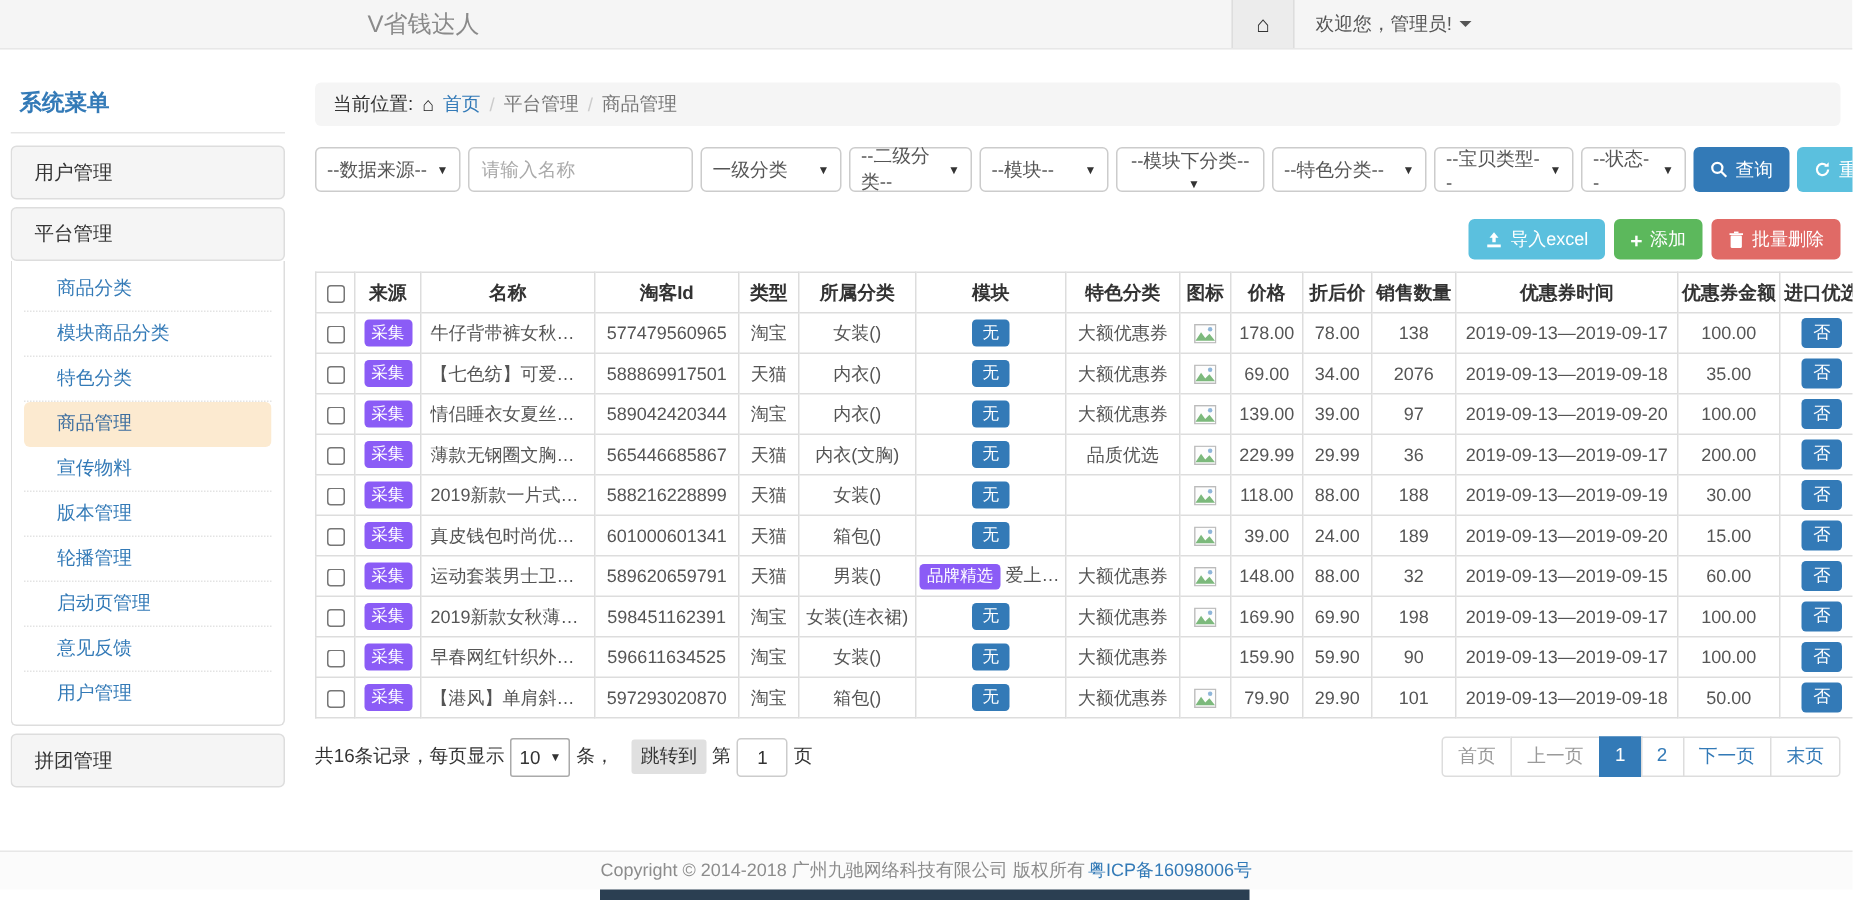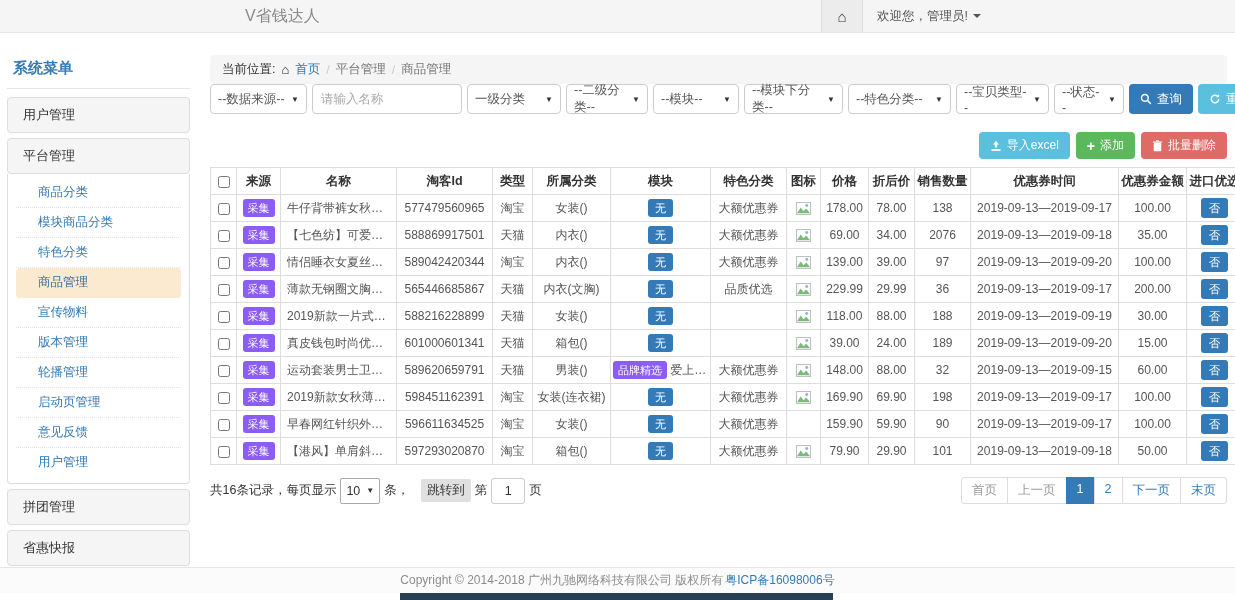--- a/index.html
+++ b/index.html
@@ -25,21 +25,21 @@
     font-size:13px; color:#333; margin-bottom:5px; cursor:pointer; }
   .submenu { background:#fff; border:1px solid #ddd; border-top:none; border-radius:0 0 4px 4px;
     margin:-5px 0 5px 0; padding:4px 0 6px 0; }
   .subitem { font-size:12.5px; color:#337ab7; padding:6px 8px 6px 22px; border-bottom:1px dotted #e3e3e3;
     margin:0 8px; cursor:pointer; }
   .subitem:last-child { border-bottom:none; }
   .subitem.active { background:#fcead0; border-radius:4px; border-bottom:1px dotted transparent; color:#3c6e9f; }
   
   .main { flex:1; margin-left:20px; min-width:0; }
   .breadcrumb { background:#f5f5f5; border-radius:4px; padding:6px 12px; font-size:12.5px;
-    color:#333; display:flex; align-items:center; gap:6px; }
+    color:#333; display:flex; align-items:center; gap:6px; margin-bottom:14px; }
   .bc-home-ico { font-size:13px; color:#222; }
   .bc-link { color:#337ab7; cursor:pointer; }
   .bc-sep { color:#ccc; }
   .bc-item { color:#777; }
   
   .filters { display:flex; gap:5px; align-items:center; margin-bottom:18px; flex-wrap:nowrap; }
   .sel { height:30px; border:1px solid #ccc; border-radius:4px; background:#fff; font-size:12.5px;
     color:#555; display:flex; align-items:center; justify-content:space-between; padding:0 7px;
     cursor:pointer; flex:none; }
   .sel .arrow { font-size:8px; color:#333; margin-left:5px; }
@@ -123,21 +123,20 @@
         <div class="subitem active">商品管理</div>
         <div class="subitem">宣传物料</div>
         <div class="subitem">版本管理</div>
         <div class="subitem">轮播管理</div>
         <div class="subitem">启动页管理</div>
         <div class="subitem">意见反馈</div>
         <div class="subitem">用户管理</div>
       </div>
     <div id="sb-bottom">
         <div class="panel">拼团管理</div>
-        <div class="panel">省惠快报</div>
       </div>
   </aside>
 
   <main class="main">
     <div class="breadcrumb">
       <span>当前位置:</span>
       <span class="bc-home-ico">⌂</span>
       <span class="bc-link">首页</span>
       <span class="bc-sep">/</span>
       <span class="bc-item">平台管理</span>
@@ -157,21 +156,21 @@
           <span class="arrow">▼</span>
         </div>
         <div class="sel" style="width: 82px;">
           <span>--二级分类--</span>
           <span class="arrow">▼</span>
         </div>
         <div class="sel" style="width: 86px;">
           <span>--模块--</span>
           <span class="arrow">▼</span>
         </div>
-        <div class="sel" style="width: 99px;">
+        <div class="sel" style="width: 99px; flex-direction: column;">
           <span>--模块下分类--</span>
           <span class="arrow">▼</span>
         </div>
         <div class="sel" style="width: 103px;">
           <span>--特色分类--</span>
           <span class="arrow">▼</span>
         </div>
         <div class="sel" style="width: 93px;">
           <span>--宝贝类型--</span>
           <span class="arrow">▼</span>

